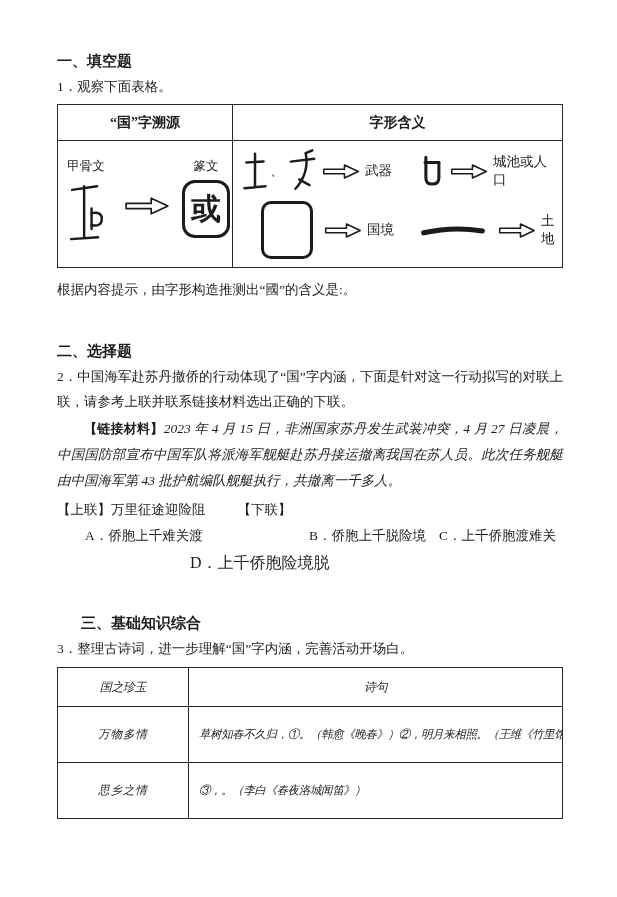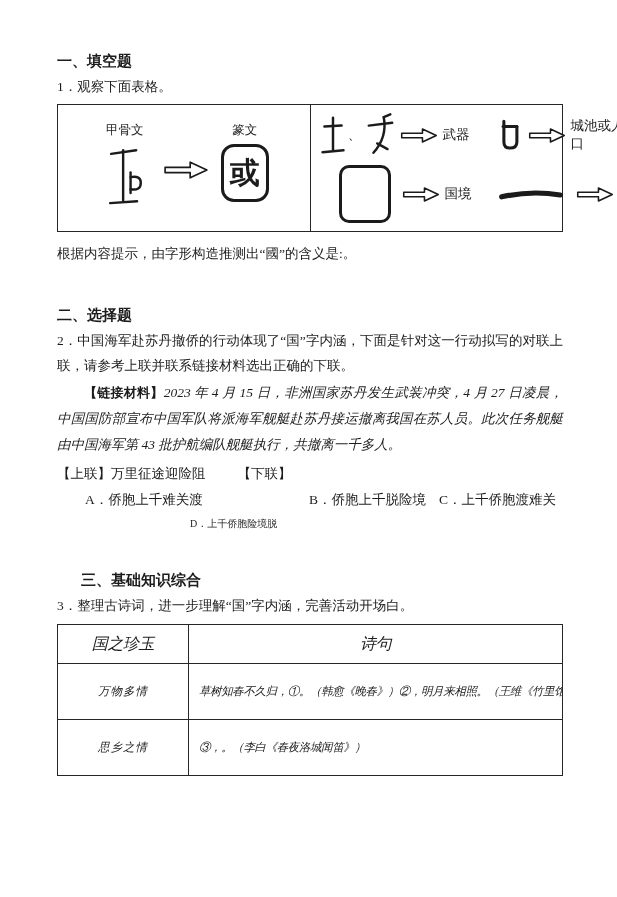--- a/index.html
+++ b/index.html
@@ -54,42 +54,46 @@
   .note { font-size: 13.5px; line-height: 25px; margin-top: 9px; }
 
   
   .material { font-size: 13.5px; line-height: 26px; margin-top: 2px; text-indent: 2em; text-align: justify; font-style: italic; }
   .material .mat-label { font-style: normal; font-weight: bold; font-family: "Liberation Sans", "DejaVu Sans", sans-serif; font-size: 13px; }
   .couplet { font-size: 13.5px; margin-top: 7px; }
   .couplet .xl { margin-left: 32px; }
   .opts { font-size: 13.5px; margin-top: 8px; }
   .opt-a { display: inline-block; margin-left: 28px; width: 224px; }
   .opt-b { display: inline-block; width: 130px; }
-  .opt-d-row { font-size: 10px; margin-top: 8px; margin-left: 133px; }
+  .opt-d-row { font-size: 16px; margin-top: 8px; margin-left: 133px; }
 
   
   .t2 { margin-top: 6px; font-style: italic; font-size: 11.5px; letter-spacing: -0.4px; }
   .t2 .c1 { width: 131px; }
-  .t2 th { height: 39px; font-weight: normal; font-size: 16px; text-align: center; font-style: italic; }
+  .t2 th { height: 39px; font-weight: normal; font-size: 12px; text-align: center; font-style: italic; }
   .t2 td { height: 56px; vertical-align: middle; }
   .t2 td.k { text-align: center; letter-spacing: 1px; }
   .t2 td.v { padding-left: 10px; white-space: nowrap; overflow: hidden; }
 </style>
 </head>
 <body>
 
 <div class="page">
   <div class="content">
 
 
     <div class="sec-heading h1">一、填空题</div>
     <div class="body-text q">1．观察下面表格。</div>
 
     <table class="t1">
       <tbody>
+          <tr>
+        <th class="c1">“国”字溯源</th>
+        <th>字形含义</th>
+      </tr>
       <tr>
         <td>
           <div class="origin-cell">
             <div class="origin-col">
               <span class="glyph-label">甲骨文</span>
               <span>
                 <svg width="52" height="70" viewBox="0 0 56 74" fill="none" stroke="#1b1b1b" stroke-width="2.6" stroke-linecap="round" stroke-linejoin="round">
                   <path d="M13 10 L40 6"></path>
                   <path d="M26 6 L26 60"></path>
                   <path d="M12 63 L41 61"></path>

